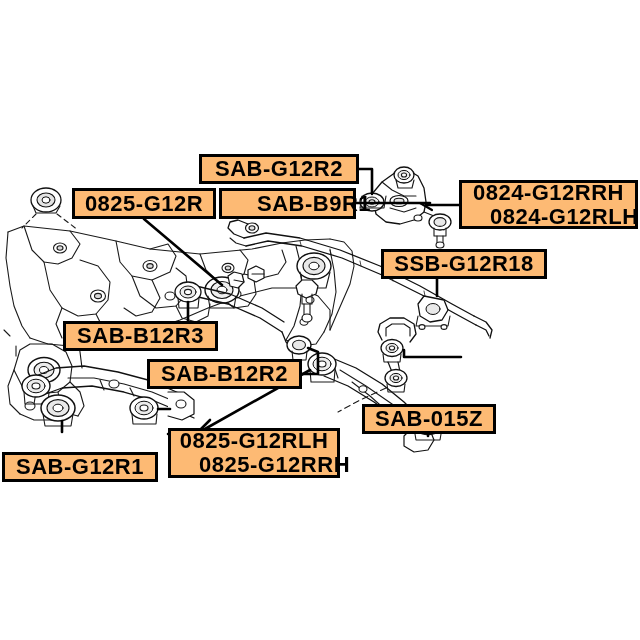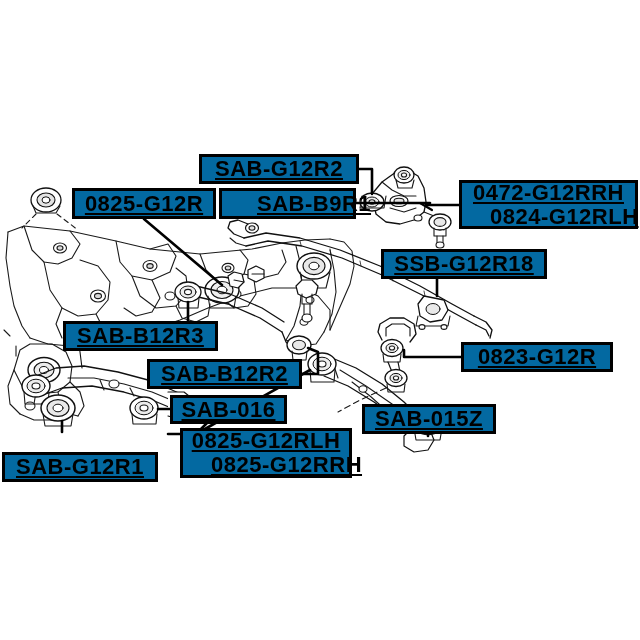--- a/index.html
+++ b/index.html
@@ -21,28 +21,27 @@
     width: 640px; height: 640px;
   }
   #labels {
     position: absolute;
     left: 0; top: 0;
     width: 640px; height: 640px;
   }
   .label-box {
     position: absolute;
     box-sizing: border-box;
-    background: #0369a1;
+    background: #fdba74;
     border: 3px solid #000000;
     display: flex;
     flex-direction: column;
     align-items: stretch;
     justify-content: center;
     z-index: 5;
-    text-decoration: underline;
   }
   .label-text {
     font-family: "Liberation Sans", sans-serif;
     font-weight: bold;
     color: #000000;
     text-align: center;
     white-space: nowrap;
     letter-spacing: 0.5px;
     line-height: 1.0;
   }
@@ -325,43 +324,37 @@
       <div class="label-box lb-single" style="left: 199px; top: 154px; width: 160px; height: 30px;">
         <div class="label-text">SAB-G12R2</div>
       </div>
       <div class="label-box lb-single" style="left: 72px; top: 188px; width: 144px; height: 31px;">
         <div class="label-text">0825-G12R</div>
       </div>
       <div class="label-box lb-single" style="left: 219px; top: 188px; width: 137px; height: 31px; padding-left: 35px;">
         <div class="label-text">SAB-B9R1</div>
       </div>
       <div class="label-box lb-double" style="left: 459px; top: 180px; width: 179px; height: 49px;">
-        <div class="label-text">0472-G12RRH</div>
+        <div class="label-text">0824-G12RRH</div>
         <div class="label-text">0824-G12RLH</div>
       </div>
       <div class="label-box lb-single" style="left: 381px; top: 249px; width: 166px; height: 30px;">
         <div class="label-text">SSB-G12R18</div>
       </div>
       <div class="label-box lb-single" style="left: 63px; top: 321px; width: 155px; height: 30px;">
         <div class="label-text">SAB-B12R3</div>
       </div>
-      <div class="label-box lb-single" style="left: 461px; top: 342px; width: 152px; height: 30px;">
-        <div class="label-text">0823-G12R</div>
-      </div>
       <div class="label-box lb-single" style="left: 147px; top: 359px; width: 155px; height: 30px;">
         <div class="label-text">SAB-B12R2</div>
       </div>
-      <div class="label-box lb-single" style="left: 170px; top: 395px; width: 117px; height: 29px;">
-        <div class="label-text">SAB-016</div>
-      </div>
       <div class="label-box lb-single" style="left: 362px; top: 404px; width: 134px; height: 30px;">
         <div class="label-text">SAB-015Z</div>
       </div>
       <div class="label-box lb-single" style="left: 2px; top: 452px; width: 156px; height: 30px;">
         <div class="label-text">SAB-G12R1</div>
       </div>
-      <div class="label-box lb-double" style="left: 180px; top: 428px; width: 172px; height: 50px;">
+      <div class="label-box lb-double" style="left: 168px; top: 428px; width: 172px; height: 50px;">
         <div class="label-text">0825-G12RLH</div>
         <div class="label-text">0825-G12RRH</div>
       </div>
     </div>
 
 </div>
 
 </body></html>

